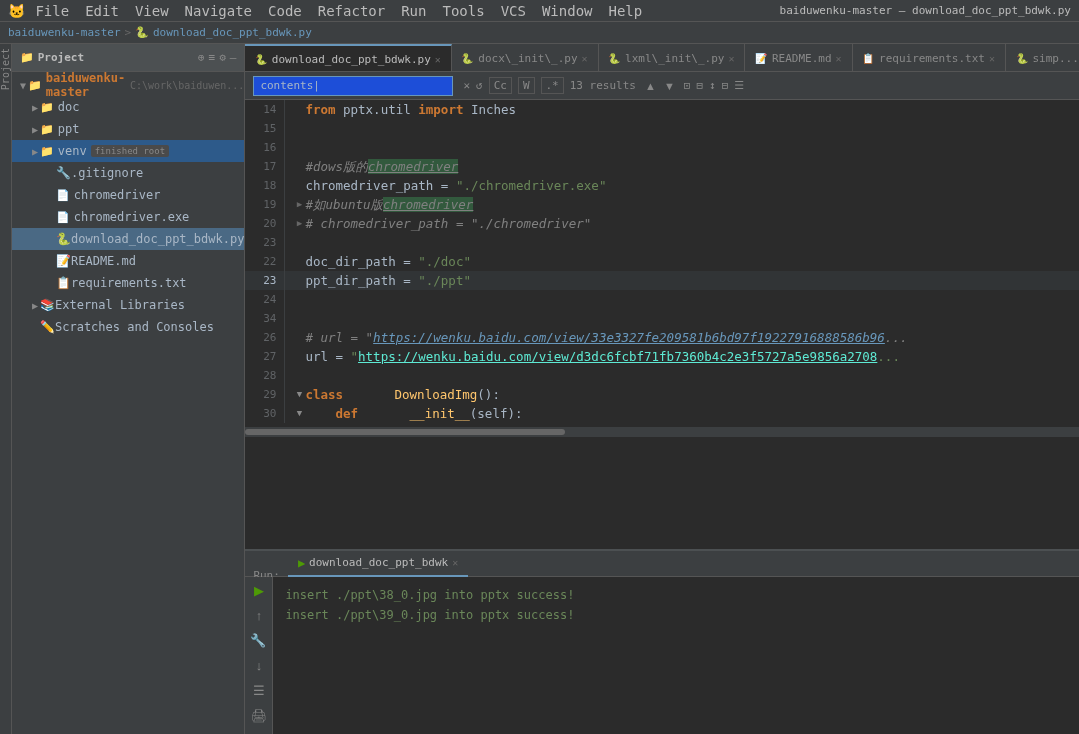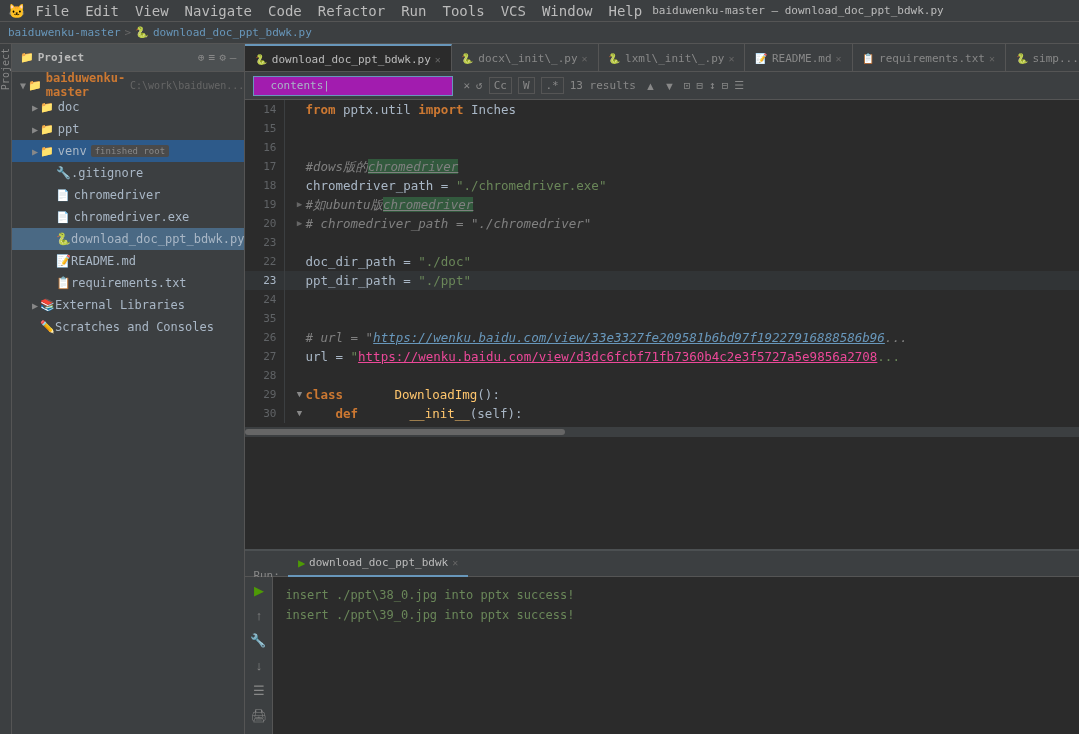--- a/index.html
+++ b/index.html
@@ -24,21 +24,21 @@
       border-bottom: 1px solid #555;
     }
     .menu-item {
       color: #bbbbbb;
       padding: 2px 6px;
       font-size: 14px;
       cursor: pointer;
     }
     .window-title {
       flex: 1;
-      text-align: left;
+      text-align: right;
       color: #bbbbbb;
       font-size: 11px;
     }
 
     
     #breadcrumb {
       background: #3c3f41;
       height: 22px;
       display: flex;
       align-items: center;
@@ -150,24 +150,24 @@
       background: #3c3f41;
       height: 28px;
       display: flex;
       align-items: center;
       padding: 0 8px;
       gap: 6px;
       border-bottom: 1px solid #555;
       font-size: 11px;
     }
     #search-input-box {
-      background: #a21caf;
+      background: #1d4ed8;
       border: 1px solid #6897bb;
       color: #a9b7c6;
-      padding: 2px 16px;
+      padding: 2px 6px;
       font-size: 11px;
       flex: 0 0 200px;
       display: flex;
       align-items: center;
       height: 20px;
     }
     .search-count { color: #888; font-size: 11px; }
     .search-nav { display: flex; gap: 2px; }
     .search-btn {
       background: none;
@@ -563,35 +563,35 @@
           <span class="line-content">ppt_dir_path = <span class="str">"./ppt"</span></span>
         </div>
 
         <div class="code-line">
           <span class="line-number">24</span>
           <span class="fold-btn"></span>
           <span class="line-content"></span>
         </div>
 
         <div class="code-line">
-          <span class="line-number">35</span>
+          <span class="line-number">34</span>
           <span class="fold-btn"></span>
           <span class="line-content"></span>
         </div>
 
         <div class="code-line">
           <span class="line-number">26</span>
           <span class="fold-btn"></span>
           <span class="line-content"><span class="cmt"># url = "<span class="url-link">https://wenku.baidu.com/view/33e3327fe209581b6bd97f19227916888586b96</span>...</span></span>
         </div>
 
         <div class="code-line">
           <span class="line-number">27</span>
           <span class="fold-btn"></span>
-          <span class="line-content">url = <span class="str">"<span class="url-link" style="color:#ec4899;text-decoration:underline;">https://wenku.baidu.com/view/d3dc6fcbf71fb7360b4c2e3f5727a5e9856a2708</span>...</span></span>
+          <span class="line-content">url = <span class="str">"<span class="url-link" style="color:#5eead4;text-decoration:underline;">https://wenku.baidu.com/view/d3dc6fcbf71fb7360b4c2e3f5727a5e9856a2708</span>...</span></span>
         </div>
 
         <div class="code-line">
           <span class="line-number">28</span>
           <span class="fold-btn"></span>
           <span class="line-content"></span>
         </div>
 
         <div class="code-line">
           <span class="line-number">29</span>

